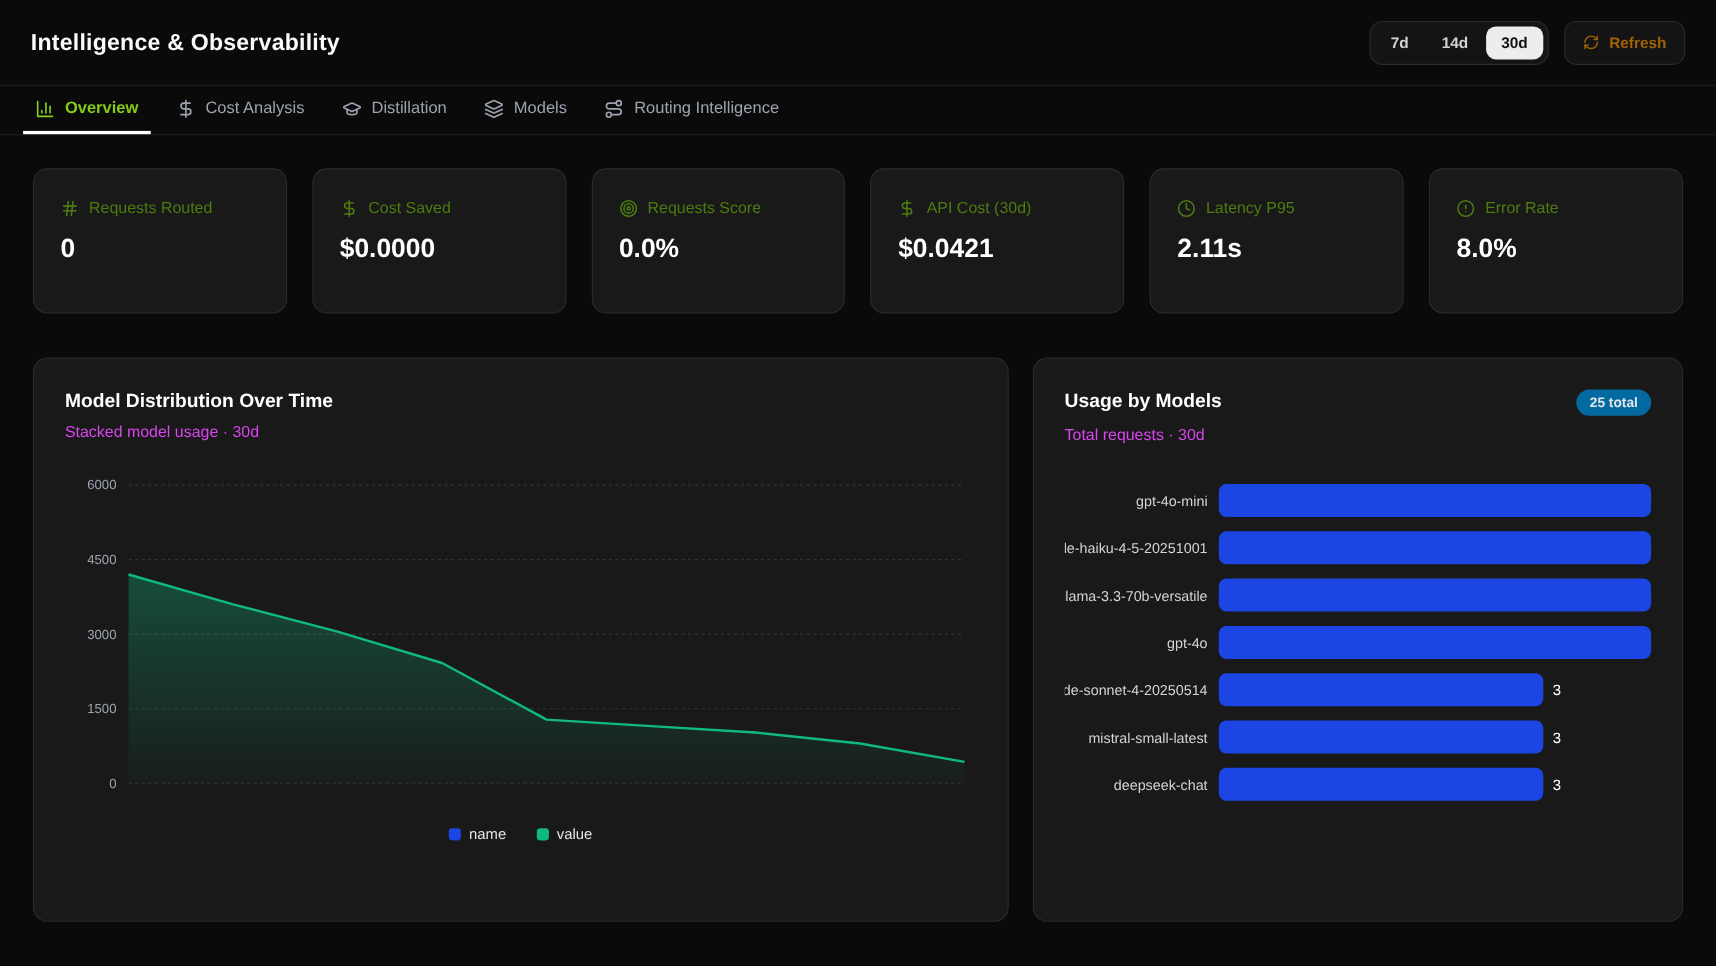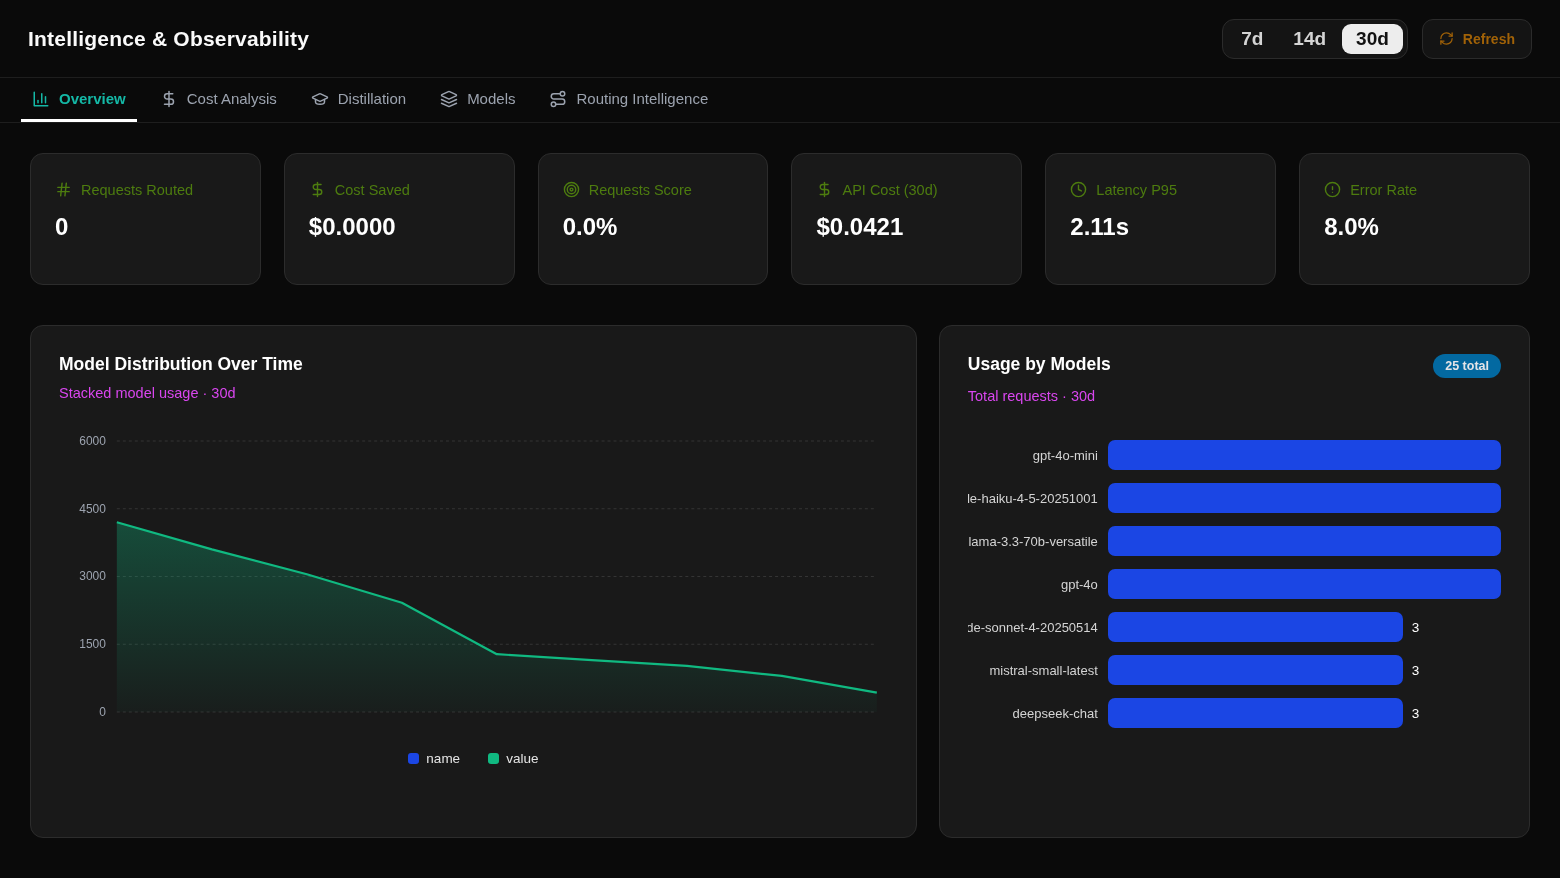--- a/index.html
+++ b/index.html
@@ -8,28 +8,28 @@
     background:#0a0a0a;
     color:#fafafa;
     font-family:"Liberation Sans", sans-serif;
     overflow:hidden;
   }
   
   .header { display:flex; justify-content:space-between; align-items:center; height:77px; padding:0 28px; }
   .page-title { font-size:21px; font-weight:700; letter-spacing:.2px; }
   .controls { display:flex; align-items:center; gap:14px; }
   .range-group { display:flex; align-items:center; gap:2px; background:#141414; border:1px solid #2b2b2b; border-radius:12px; padding:4px; height:40px; }
-  .range-btn { border:none; background:transparent; color:#d4d4d4; font-family:inherit; font-size:19px; font-weight:600; height:30px; padding:0 14px; border-radius:9px; cursor:pointer; }
+  .range-btn { border:none; background:transparent; color:#d4d4d4; font-family:inherit; font-size:14px; font-weight:600; height:30px; padding:0 14px; border-radius:9px; cursor:pointer; }
   .range-btn.active { background:#ededed; color:#111; }
   .refresh-btn { display:flex; align-items:center; gap:9px; background:#141414; border:1px solid #2b2b2b; border-radius:11px; color:#a16207; font-family:inherit; font-size:14px; font-weight:600; height:40px; padding:0 16px; cursor:pointer; }
   .refresh-btn svg { width:15px; height:15px; }
   
   .tabsbar { display:flex; gap:12px; padding:0 21px; height:46px; border-top:1px solid #1e1e1e; border-bottom:1px solid #1e1e1e; }
   .tab { display:flex; align-items:center; gap:9px; padding:0 11px; color:#9ca3af; font-size:15px; font-weight:500; border-bottom:3px solid transparent; cursor:pointer; }
-  .tab.active { color:#14b8a6; font-weight:700; border-bottom-color:#ffffff; }
+  .tab.active { color:#84cc16; font-weight:700; border-bottom-color:#ffffff; }
   .tab svg { width:18px; height:18px; }
   
   .metrics { display:grid; grid-template-columns:repeat(6,1fr); gap:23px; margin:30px 30px 0; }
   .card { background:#191919; border:1px solid #2c2c2c; border-radius:13px; height:132px; padding:27px 24px; }
   .card-label { display:flex; align-items:center; gap:9px; color:#4d7c0f; font-size:14.5px; }
   .card-label svg { width:17px; height:17px; flex:none; }
   .card-value { margin-top:15px; font-size:24px; font-weight:700; color:#ffffff; }
   
   .charts { display:grid; grid-template-columns:1.5fr 1fr; gap:22px; margin:40px 30px 0; }
   .panel { background:#191919; border:1px solid #2c2c2c; border-radius:13px; height:513px; padding:28px; }

